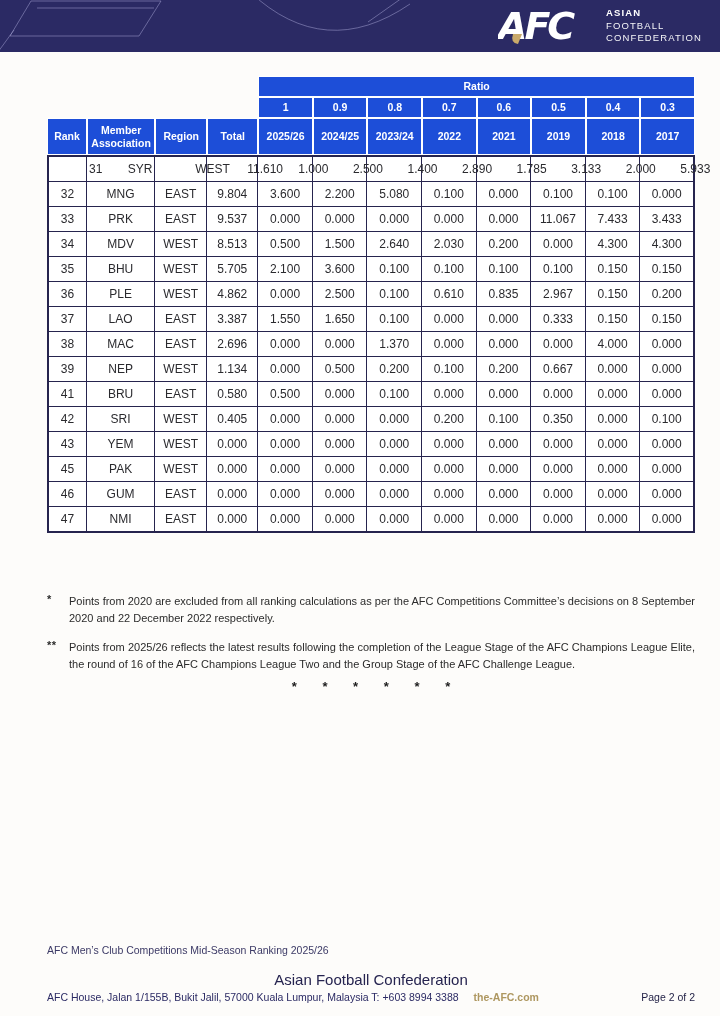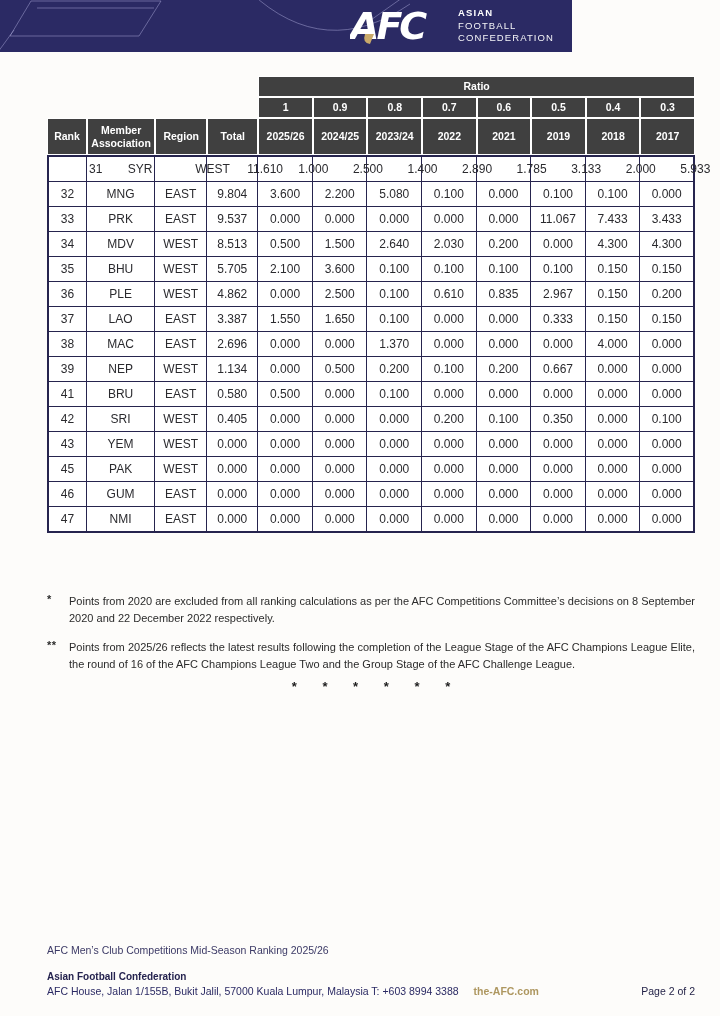--- a/index.html
+++ b/index.html
@@ -8,41 +8,41 @@
     position:relative;
     background:#fdfcfa;
     font-family:"Liberation Sans", sans-serif;
     color:#2a2a2e;
     overflow:hidden;
   }
 
   
   .banner {
     position:absolute; top:0; left:0;
-    width:572px; height:52px;
+    width:720px; height:52px;
     background:#2b2a64;
   }
   .banner-decor { position:absolute; top:0; left:0; }
   .logo-wrap {
     position:absolute; right:18px; top:5px;
     display:flex; align-items:center; gap:10px;
   }
   .brand-lines { color:#ffffff; font-size:9.5px; letter-spacing:1.1px; line-height:1.3; }
   .brand-lines .b0 { font-weight:700; }
   .brand-lines .b1, .brand-lines .b2 { font-weight:400; opacity:.95; }
 
   
   .table-wrap { position:absolute; top:76px; left:47px; width:648px; }
   table {
     border-collapse:separate; border-spacing:0;
     table-layout:fixed; width:648px;
     font-size:12px; color:#2a2a2e;
   }
   th {
-    background:#404040; color:#ffffff;
+    background:#1d4ed8; color:#ffffff;
     font-weight:700; font-size:10.5px;
     border:1px solid #ffffff;
     text-align:center; vertical-align:middle;
     padding:1px 1px; line-height:1.15;
   }
   th.ratio-label-cell, th.ratio-val-cell { height:17px; }
   th.col-head { height:33px; }
   td.blank-cell { background:transparent; border:none; }
   tbody td {
     height:24px; text-align:center; vertical-align:middle;
@@ -63,21 +63,21 @@
 
   .stars {
     position:absolute; top:679px; left:47px; width:648px;
     text-align:center; font-size:13px; font-weight:700;
     word-spacing:22px; color:#1c1c1c;
   }
 
   
   .footer { position:absolute; left:47px; top:944px; width:648px; }
   .doc-title { font-size:10.5px; color:#3c3a66; }
-  .org-name { margin-top:15px; font-size:10px; font-weight:700; color:#25234f; }
+  .org-name { margin-top:15px; font-size:15px; font-weight:400; color:#25234f;text-align:center; }
   .addr-row { position:relative; margin-top:3px; font-size:10.5px; color:#2b2a64; }
   .addr-row .phone { margin-left:0; }
   .addr-row .site { margin-left:12px; color:#ae9760; font-weight:700; }
   .page-label {
     position:absolute; right:0; top:0;
     font-size:10.5px; font-weight:400; color:#1f1e44;
   }
 </style>
 </head>
 <body>

